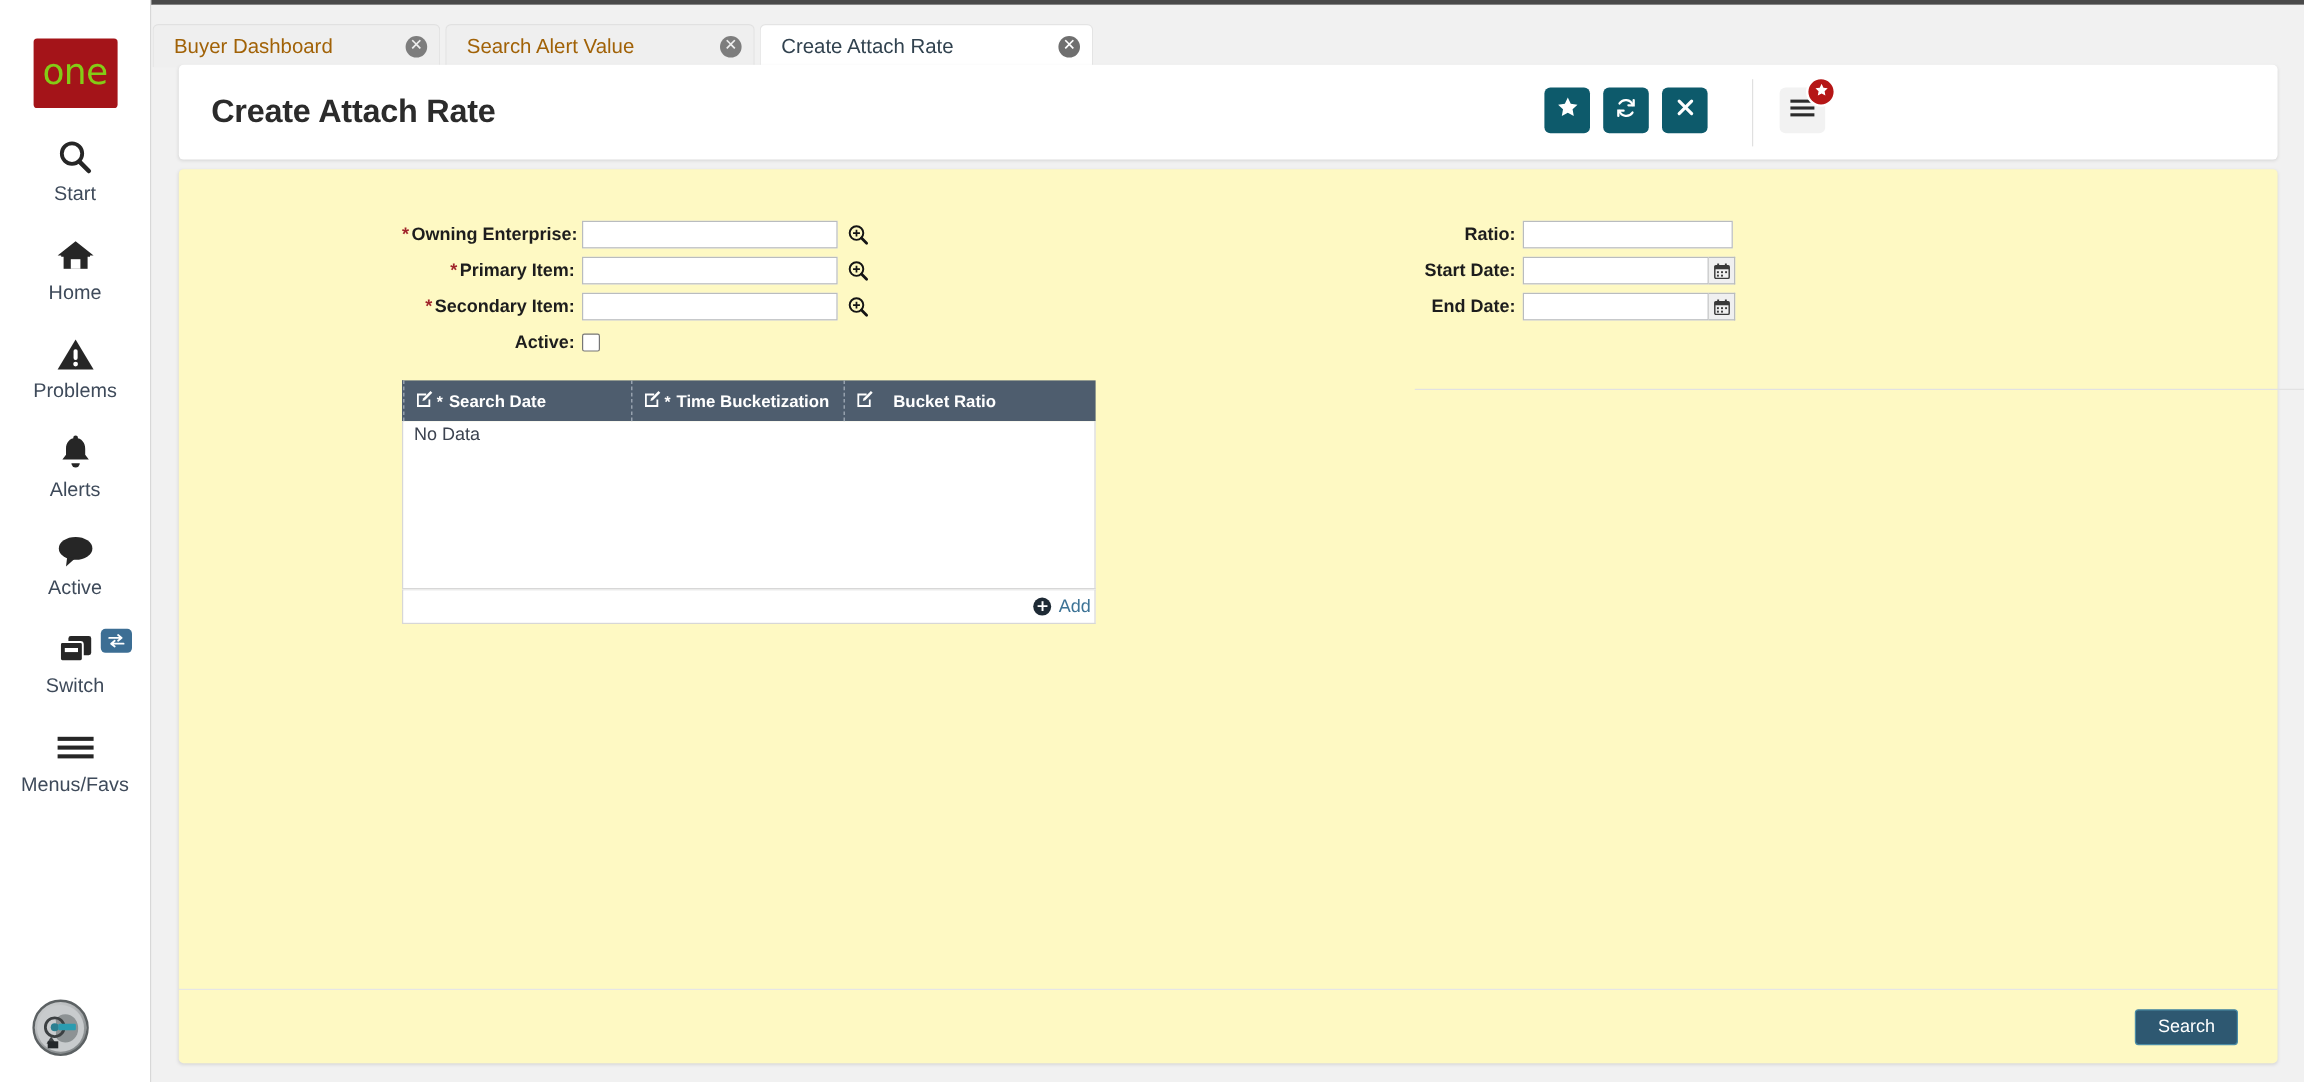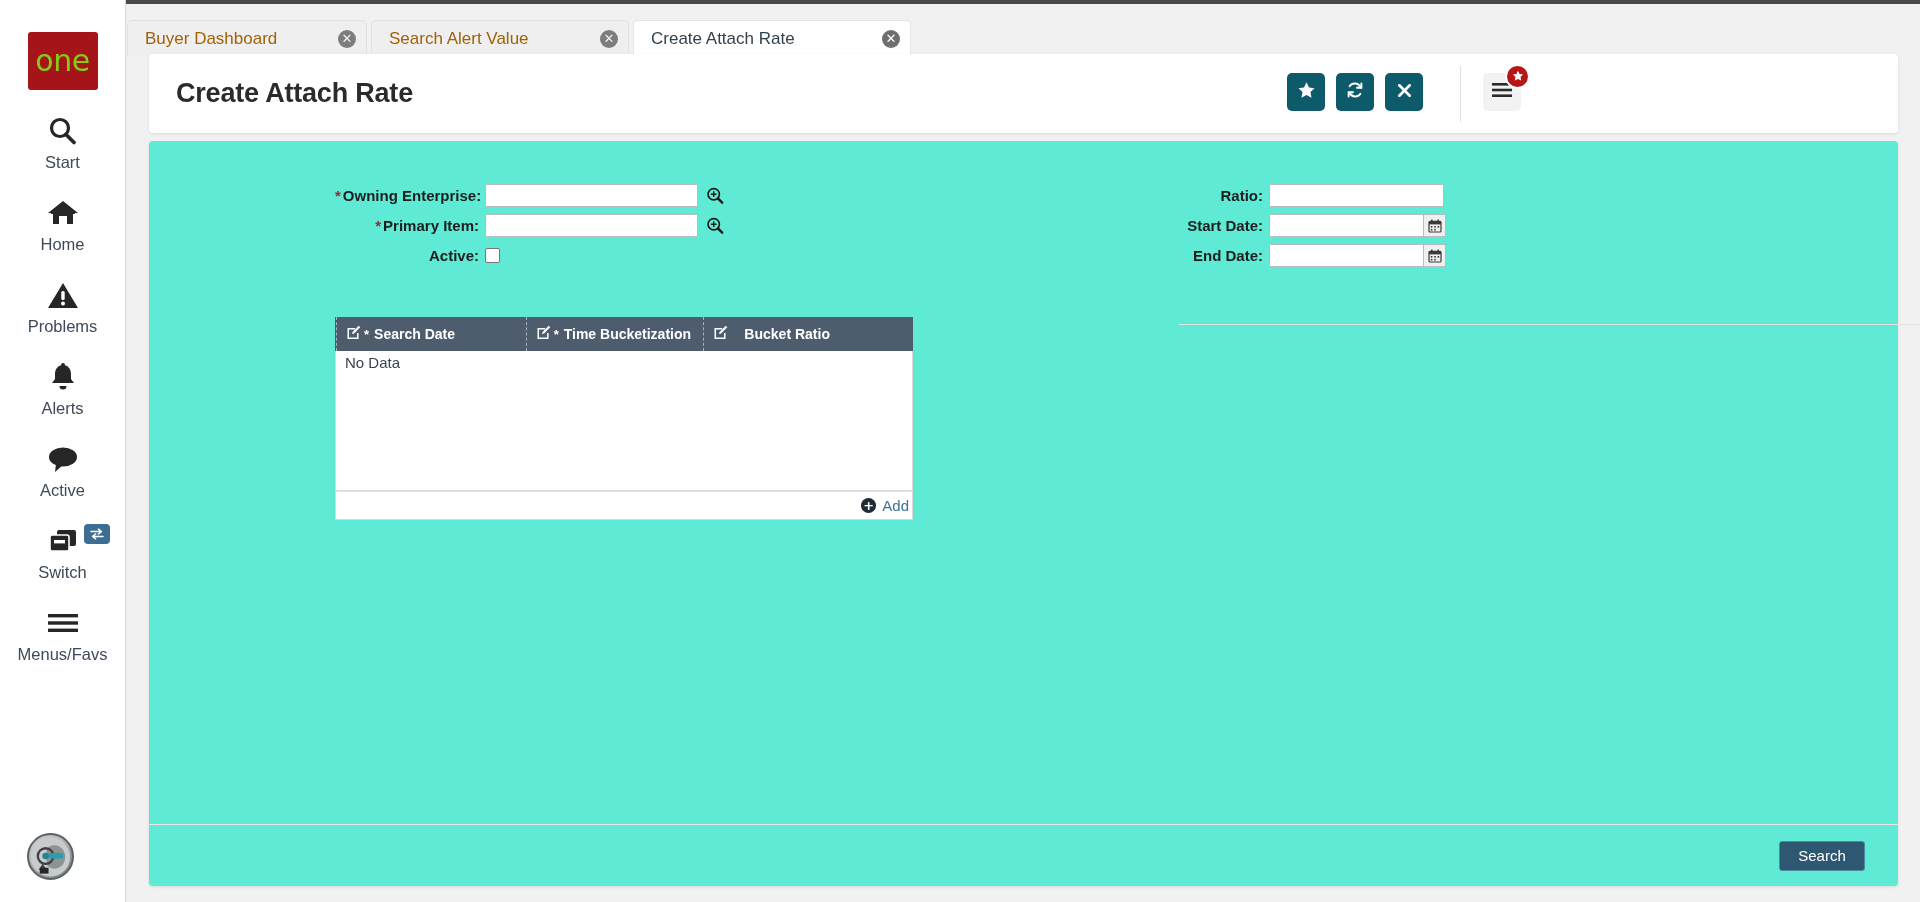--- a/index.html
+++ b/index.html
@@ -158,21 +158,21 @@
     position: absolute; right: 0; top: 9px;
     width: 38px; height: 38px; border-radius: 5px;
     background: #f2f2f2; display: flex; align-items: center; justify-content: center;
     cursor: pointer;
   }
 
   
   .body-card {
     position: absolute; top: 141px; left: 149px;
     width: 1749px; height: 745px;
-    background: #5eead4; border-radius: 4px;
+    background: #fef9c3; border-radius: 4px;
     box-shadow: 0 1px 3px rgba(0,0,0,0.10);
   }
   .form-area { position: absolute; left: 0; top: 0; right: 0; bottom: 62px; }
 
   
   .col-left  { position: absolute; left: 186px; top: 42px; }
   .col-right { position: absolute; left: 1030px; top: 42px; }
 
   .frow { display: flex; align-items: center; margin-bottom: 5px; height: 25px; }
   .flabel {
@@ -470,20 +470,32 @@
           <span class="picker-icon">
             <svg width="19" height="19" viewBox="0 0 20 20">
                 <circle cx="8.6" cy="8.6" r="6.3" fill="none" stroke="#151515" stroke-width="1.8"></circle>
                 <line x1="8.6" y1="5.4" x2="8.6" y2="11.8" stroke="#151515" stroke-width="1.6"></line>
                 <line x1="5.4" y1="8.6" x2="11.8" y2="8.6" stroke="#151515" stroke-width="1.6"></line>
                 <line x1="13.2" y1="13.2" x2="18" y2="18" stroke="#151515" stroke-width="2.6" stroke-linecap="round"></line>
               </svg>
           </span>
         </div>
 
+        <div class="frow">
+          <span class="flabel"><span class="req">*</span><span>Secondary Item</span>:</span>
+          <input class="tinput w-left" type="text" value="" style="">
+          <span class="picker-icon">
+            <svg width="19" height="19" viewBox="0 0 20 20">
+                <circle cx="8.6" cy="8.6" r="6.3" fill="none" stroke="#151515" stroke-width="1.8"></circle>
+                <line x1="8.6" y1="5.4" x2="8.6" y2="11.8" stroke="#151515" stroke-width="1.6"></line>
+                <line x1="5.4" y1="8.6" x2="11.8" y2="8.6" stroke="#151515" stroke-width="1.6"></line>
+                <line x1="13.2" y1="13.2" x2="18" y2="18" stroke="#151515" stroke-width="2.6" stroke-linecap="round"></line>
+              </svg>
+          </span>
+        </div>
 
         <div class="frow">
           <span class="flabel"><span>Active</span>:</span>
           <span class="chk"></span>
         </div>
       </div>
 
       <div class="col-right">
 
         <div class="frow">

